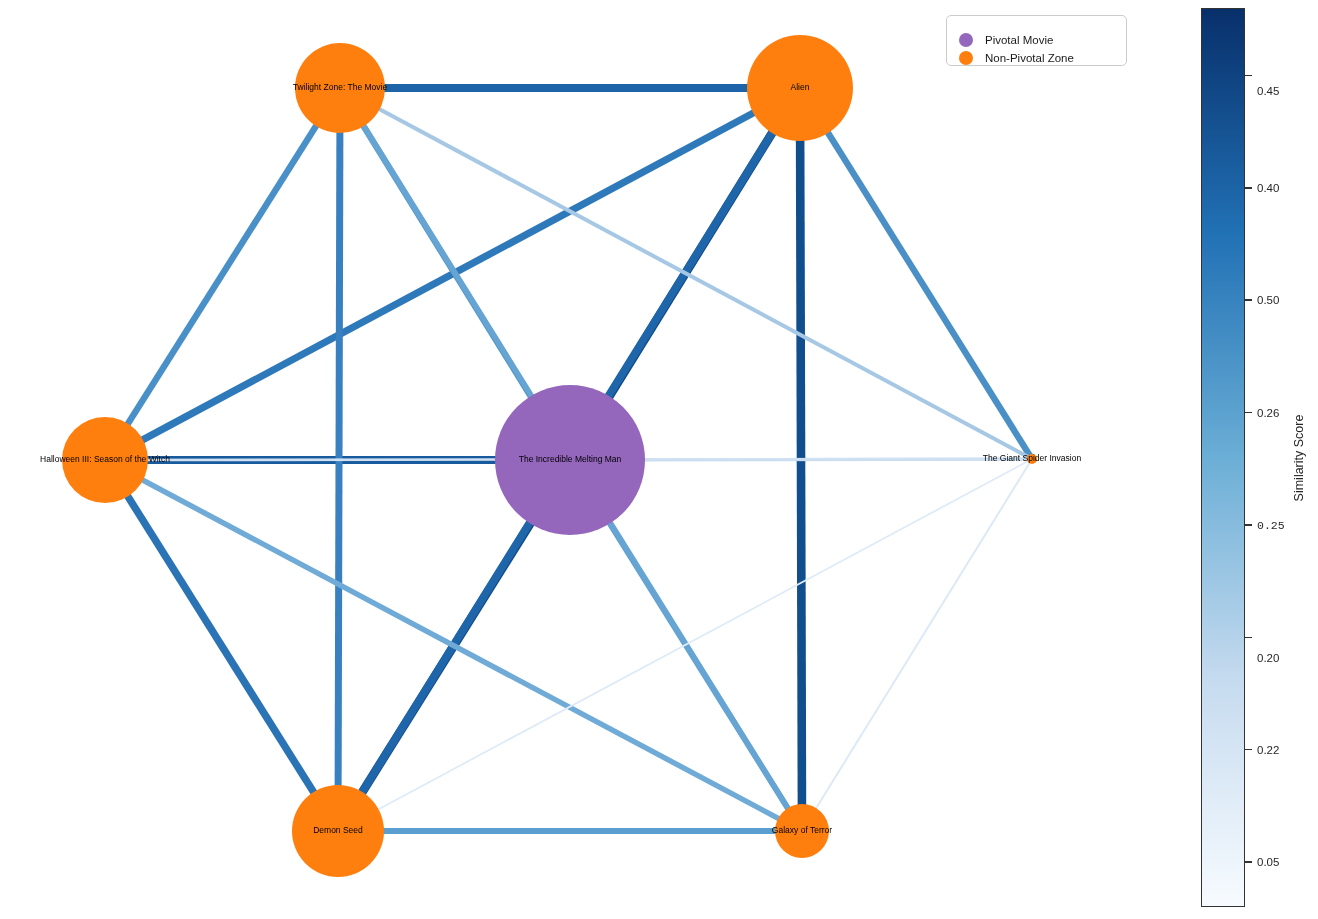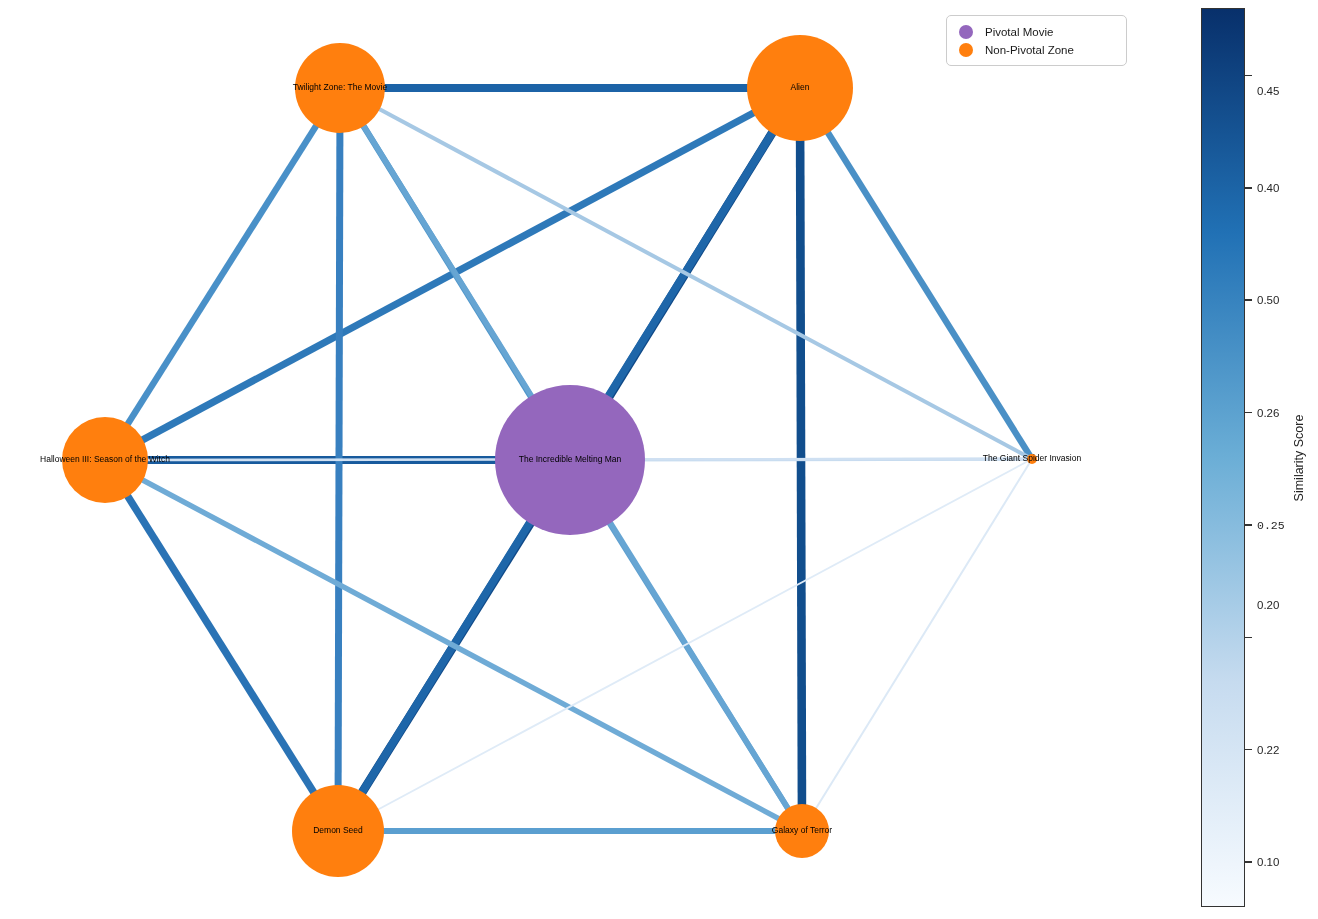--- a/index.html
+++ b/index.html
@@ -12,21 +12,21 @@
   }
   #graph-svg{position:absolute;left:0;top:0;}
   .node-label{
     font-family:"Liberation Sans","DejaVu Sans",sans-serif;
     font-size:8.5px;fill:#000000;
   }
   
   #legend{
     position:absolute;left:946px;top:15px;width:181px;height:51px;
     background:#ffffff;border:1px solid #cccccc;border-radius:5px;
-    box-sizing:border-box;display:flex;flex-direction:column;justify-content:center;
+    box-sizing:border-box;display:flex;flex-direction:column;justify-content:flex-end;
     gap:4px;padding-left:12px;z-index:5;
   }
   .legend-row{display:flex;align-items:center;gap:12px;}
   .legend-dot{width:14px;height:14px;border-radius:50%;flex:0 0 auto;}
   .legend-label{font-size:11.5px;color:#1a1a1a;white-space:nowrap;}
   
   #colorbar{
     position:absolute;left:1201px;top:8px;width:44px;height:899px;
     border:1.5px solid #333333;box-sizing:border-box;
     background:linear-gradient(to bottom,#08306b 0%,#2171b5 25%,#6baed6 50%,#c6dbef 75%,#f7fbff 100%);
@@ -104,21 +104,21 @@
       <div class="cb-tick-label" style="top: 75.425px; margin-top: 16px;">0.45</div>
       <div class="cb-tick" style="top: 187.05px;"></div>
       <div class="cb-tick-label" style="top: 187.8px;">0.40</div>
       <div class="cb-tick" style="top: 299.425px;"></div>
       <div class="cb-tick-label" style="top: 300.175px;">0.50</div>
       <div class="cb-tick" style="top: 411.8px;"></div>
       <div class="cb-tick-label" style="top: 412.55px;">0.26</div>
       <div class="cb-tick" style="top: 524.175px;"></div>
       <div class="cb-tick-label" style="top: 524.925px; font-family: Liberation Mono, monospace;">0.25</div>
       <div class="cb-tick" style="top: 636.55px;"></div>
-      <div class="cb-tick-label" style="top: 605px;">0.20</div>
+      <div class="cb-tick-label" style="top: 658px;">0.20</div>
       <div class="cb-tick" style="top: 748.925px;"></div>
       <div class="cb-tick-label" style="top: 749.675px;">0.22</div>
       <div class="cb-tick" style="top: 861.3px;"></div>
-      <div class="cb-tick-label" style="top: 862.05px;">0.10</div>
+      <div class="cb-tick-label" style="top: 862.05px;">0.05</div>
     </div>
   <div id="colorbar-label">Similarity Score</div>
 
 </div>
 
 </body></html>

